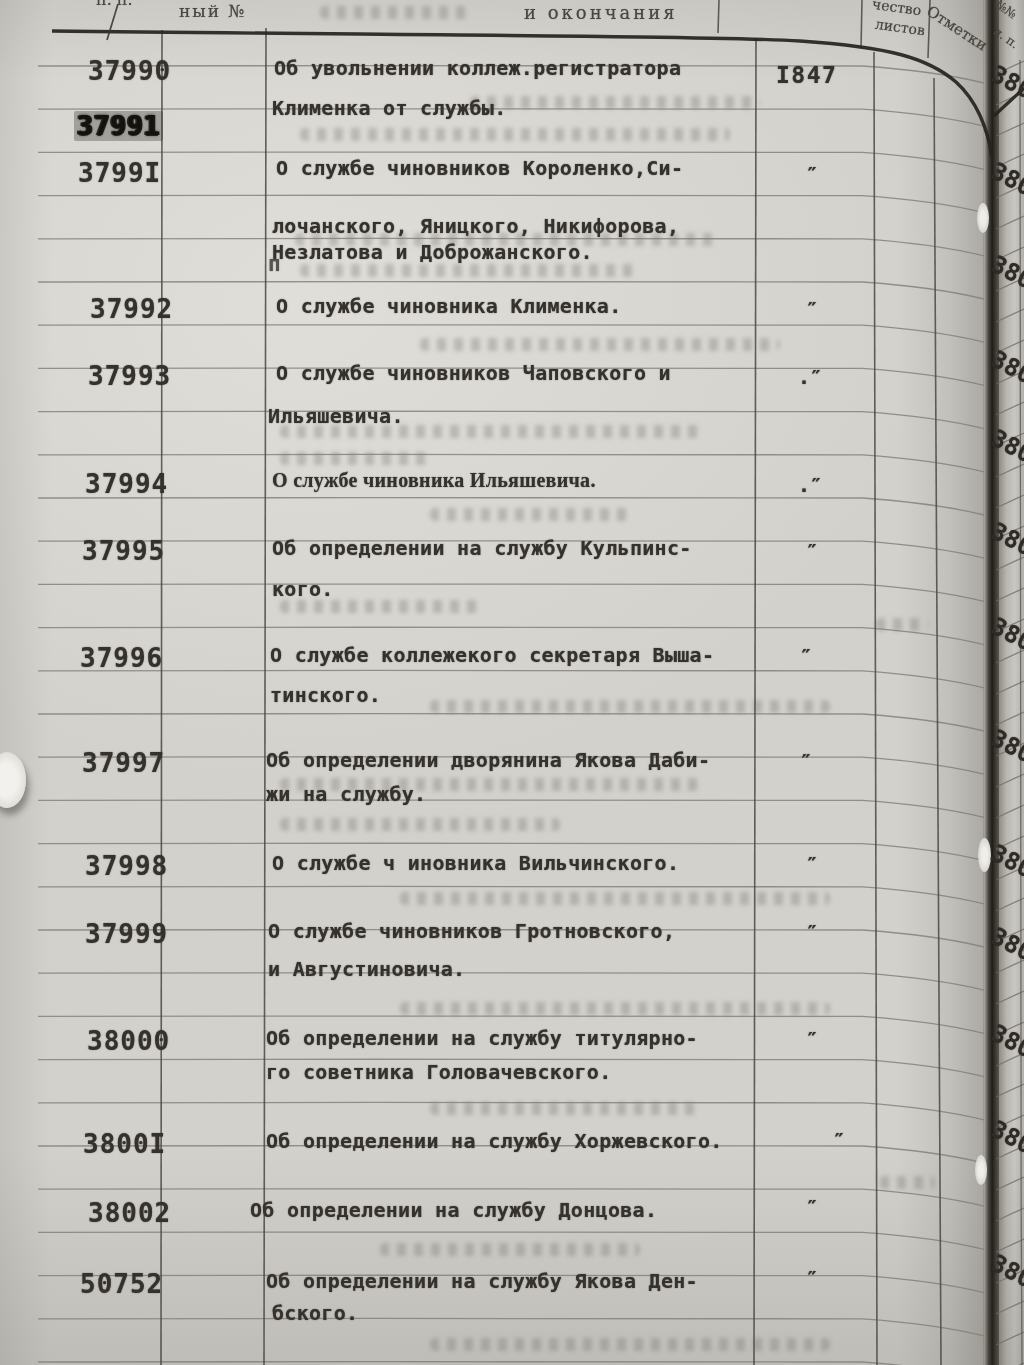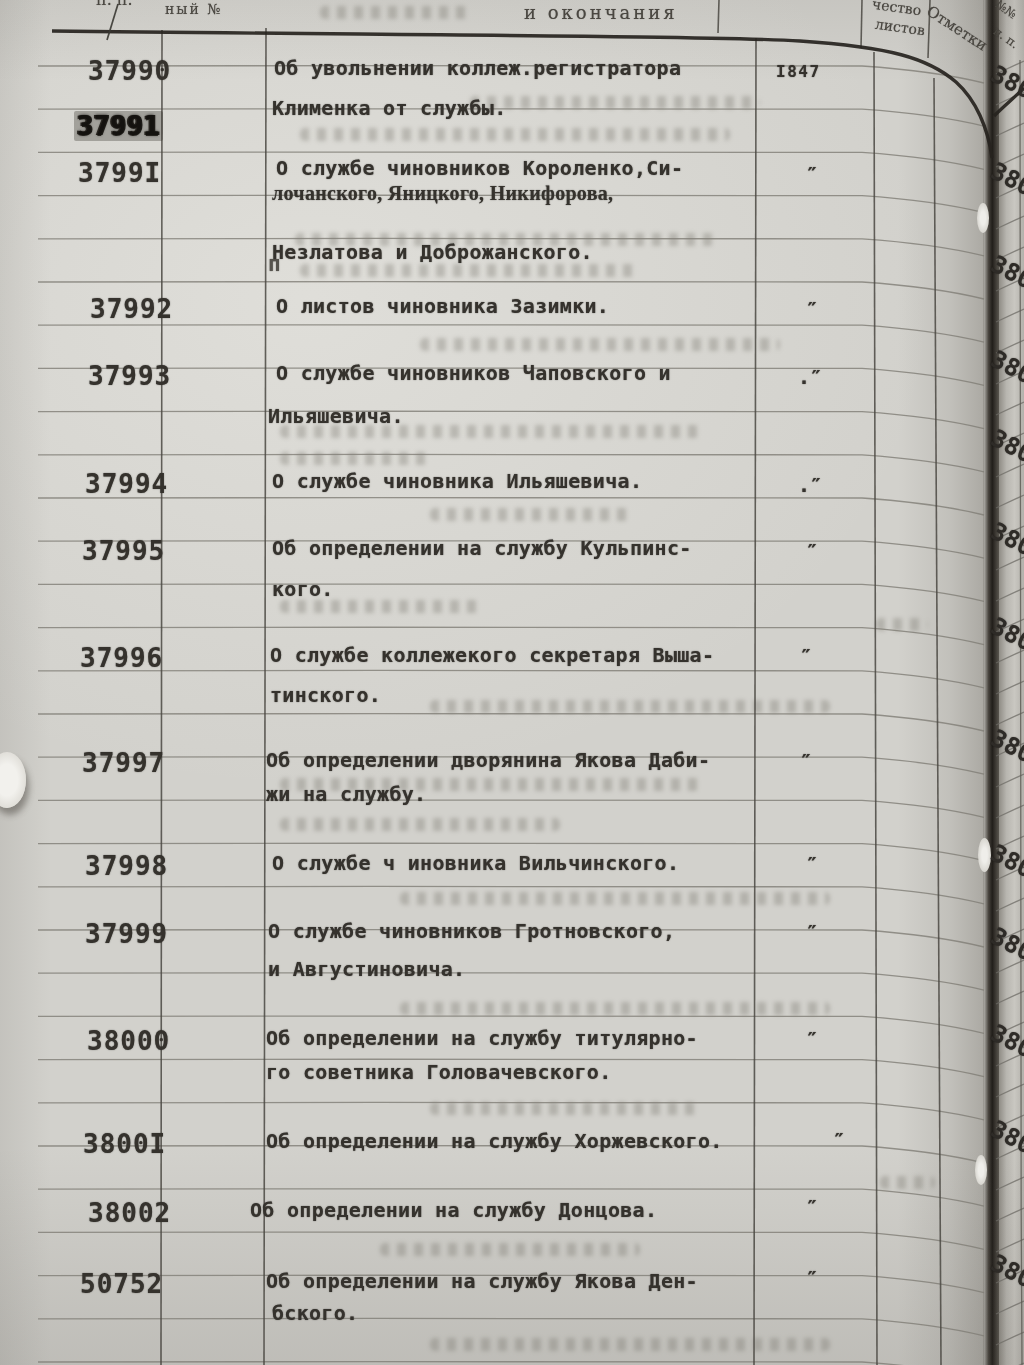--- a/index.html
+++ b/index.html
@@ -17,21 +17,21 @@
     background:linear-gradient(90deg, rgba(110,106,98,.15) 0%, #47433d 35%, #211e1a 58%, #59554e 100%);}
   .right-strip{position:absolute;top:0;left:999px;width:25px;height:1365px;
     background:linear-gradient(90deg, #8f8c85 0%, #b8b6b0 30%, #c9c7c1 62%, #b3b1ab 100%);}
   svg.rules{position:absolute;top:0;left:0;z-index:3;}
   
   .ink{position:absolute;color:#35322d;font-weight:bold;white-space:pre;z-index:4;
        text-shadow:0 0 1.3px rgba(20,18,15,.6);}
   .num{font-size:26px;letter-spacing:1px;}
   .desc{font-size:20px;letter-spacing:.3px;}
   .date-mark{font-size:20px;}
-  .year{font-size:16px;letter-spacing:1.5px;text-align:right;}
+  .year{font-size:23px;letter-spacing:1.5px;text-align:right;}
   .stray{font-size:21px;color:#56534d;}
   .struck{font-size:26px;letter-spacing:1px;color:#14120f;
     background:rgba(35,32,28,.30);padding:0 3px;border-radius:2px;
     text-shadow:1.5px 0 0 #1c1a16,-1.5px 0 0 #26231e,0 1px 0 rgba(25,22,18,.85),0 0 3px rgba(10,8,6,.9);}
   
   .phead{position:absolute;font-family:"DejaVu Serif",serif;color:#4a4741;z-index:4;
          text-shadow:0 0 .8px rgba(40,38,33,.5);white-space:pre;}
   
   .smudge{position:absolute;height:13px;border-radius:5px;z-index:2;opacity:.5;
     background:repeating-linear-gradient(90deg, rgba(115,112,103,.65) 0 9px, rgba(115,112,103,0) 9px 17px);
@@ -159,21 +159,21 @@
       <path d="M719 0 L718 33" stroke="#4a4842" stroke-width="1.6" fill="none" opacity="0.85" data-name="rule-line"></path>
       <path d="M862 0 L861 48" stroke="#4a4842" stroke-width="1.6" fill="none" opacity="0.85" data-name="rule-line"></path>
       <path d="M930 0 L928 58" stroke="#4a4842" stroke-width="1.6" fill="none" opacity="0.85" data-name="rule-line"></path>
       <path d="M52 31 C400 35 720 36 800 41 C890 47 928 58 956 82 C976 100 988 128 992 158" stroke="#26231e" stroke-width="3.4" fill="none" opacity="0.92" data-name="rule-line"></path>
       <path d="M994 116 C1004 106 1016 96 1024 88" stroke="#26231e" stroke-width="3.4" fill="none" opacity="0.92" data-name="rule-line"></path>
       <path d="M1020 60 C1021 420 1019 900 1022 1365" stroke="#5a5750" stroke-width="1.3" fill="none" opacity="0.8" data-name="rule-line"></path>
       <path d="M118 4 L107 40" stroke="#3a3833" stroke-width="1.7" fill="none" opacity="0.9" data-name="rule-line"></path>
     </svg>
 
   <div class="phead" style="left:96px;top:-10px;font-size:16px;" data-name="column-header-pp">п. п.</div>
-  <div class="phead" style="left:165px;top:1px;font-size:14px;letter-spacing:2px;" data-name="column-header-archive-number">ный №</div>
+  <div class="phead" style="left:179px;top:1px;font-size:17px;letter-spacing:2px;" data-name="column-header-archive-number">ный №</div>
   <div class="phead" style="left:524px;top:2px;font-size:18px;letter-spacing:3px;" data-name="column-header-dates">и окончания</div>
   <div class="phead" style="left:872px;top:-1px;font-size:14px;transform:rotate(8deg);" data-name="column-header-sheet-count-line1">чество</div>
   <div class="phead" style="left:875px;top:19px;font-size:14px;transform:rotate(8deg);" data-name="column-header-sheet-count-line2">листов</div>
   <div class="phead" style="left:933px;top:2px;font-size:15px;transform:rotate(33deg);transform-origin:left top;" data-name="column-header-notes">Отметки</div>
 
   <div class="phead" style="left:1001px;top:-3px;font-size:12px;transform:rotate(36deg);transform-origin:left top;" data-name="next-page-header-numbers">№№</div>
   <div class="phead" style="left:999px;top:24px;font-size:12px;transform:rotate(36deg);transform-origin:left top;" data-name="next-page-header-pp">п. п.</div>
 
   <div class="ink struck" style="left:74px;top:111px;" data-name="overstruck-entry-number">37991</div>
 
@@ -182,38 +182,38 @@
   <div id="entries" data-name="register-entries">
       <div data-name="table-row">
         <div class="ink num" data-name="entry-number" style="left: 88px; top: 56px;">37990</div>
         <div class="ink desc" data-name="entry-description-line" style="left: 274px; top: 56px;">Об увольнении коллеж.регистратора</div>
         <div class="ink desc" data-name="entry-description-line" style="left: 272px; top: 96px;">Клименка от службы.</div>
         <div class="ink year" data-name="entry-year" style="left: 776px; top: 62px;">I847</div>
       </div>
       <div data-name="table-row">
         <div class="ink num" data-name="entry-number" style="left: 78px; top: 158px;">3799I</div>
         <div class="ink desc" data-name="entry-description-line" style="left: 276px; top: 156px;">О службе чиновников Короленко,Си-</div>
-        <div class="ink desc" data-name="entry-description-line" style="left: 272px; top: 182px; font-family: Liberation Serif, serif;">лочанского, Яницкого, Никифорова,</div>
+        <div class="ink desc" data-name="entry-description-line" style="left: 272px; top: 214px;">лочанского, Яницкого, Никифорова,</div>
         <div class="ink desc" data-name="entry-description-line" style="left: 272px; top: 240px;">Незлатова и Доброжанского.</div>
         <div class="ink date-mark" data-name="entry-ditto-mark" style="left: 806px; top: 162px;">″</div>
       </div>
       <div data-name="table-row">
         <div class="ink num" data-name="entry-number" style="left: 90px; top: 294px;">37992</div>
-        <div class="ink desc" data-name="entry-description-line" style="left: 276px; top: 294px;">О листов чиновника Зазимки.</div>
+        <div class="ink desc" data-name="entry-description-line" style="left: 276px; top: 294px;">О службе чиновника Клименка.</div>
         <div class="ink date-mark" data-name="entry-ditto-mark" style="left: 806px; top: 297px;">″</div>
       </div>
       <div data-name="table-row">
         <div class="ink num" data-name="entry-number" style="left: 88px; top: 361px;">37993</div>
         <div class="ink desc" data-name="entry-description-line" style="left: 276px; top: 361px;">О службе чиновников Чаповского и</div>
         <div class="ink desc" data-name="entry-description-line" style="left: 268px; top: 404px;">Ильяшевича.</div>
         <div class="ink date-mark" data-name="entry-ditto-mark" style="left: 798px; top: 365px;">.″</div>
       </div>
       <div data-name="table-row">
         <div class="ink num" data-name="entry-number" style="left: 85px; top: 469px;">37994</div>
-        <div class="ink desc" data-name="entry-description-line" style="left: 272px; top: 469px;">О службе чиновника Ильяшевича.</div>
+        <div class="ink desc" data-name="entry-description-line" style="left: 272px; top: 469px; font-family: Liberation Serif, serif;">О службе чиновника Ильяшевича.</div>
         <div class="ink date-mark" data-name="entry-ditto-mark" style="left: 798px; top: 473px;">.″</div>
       </div>
       <div data-name="table-row">
         <div class="ink num" data-name="entry-number" style="left: 82px; top: 536px;">37995</div>
         <div class="ink desc" data-name="entry-description-line" style="left: 272px; top: 536px;">Об определении на службу Кульпинс-</div>
         <div class="ink desc" data-name="entry-description-line" style="left: 272px; top: 577px;">кого.</div>
         <div class="ink date-mark" data-name="entry-ditto-mark" style="left: 806px; top: 539px;">″</div>
       </div>
       <div data-name="table-row">
         <div class="ink num" data-name="entry-number" style="left: 80px; top: 643px;">37996</div>

